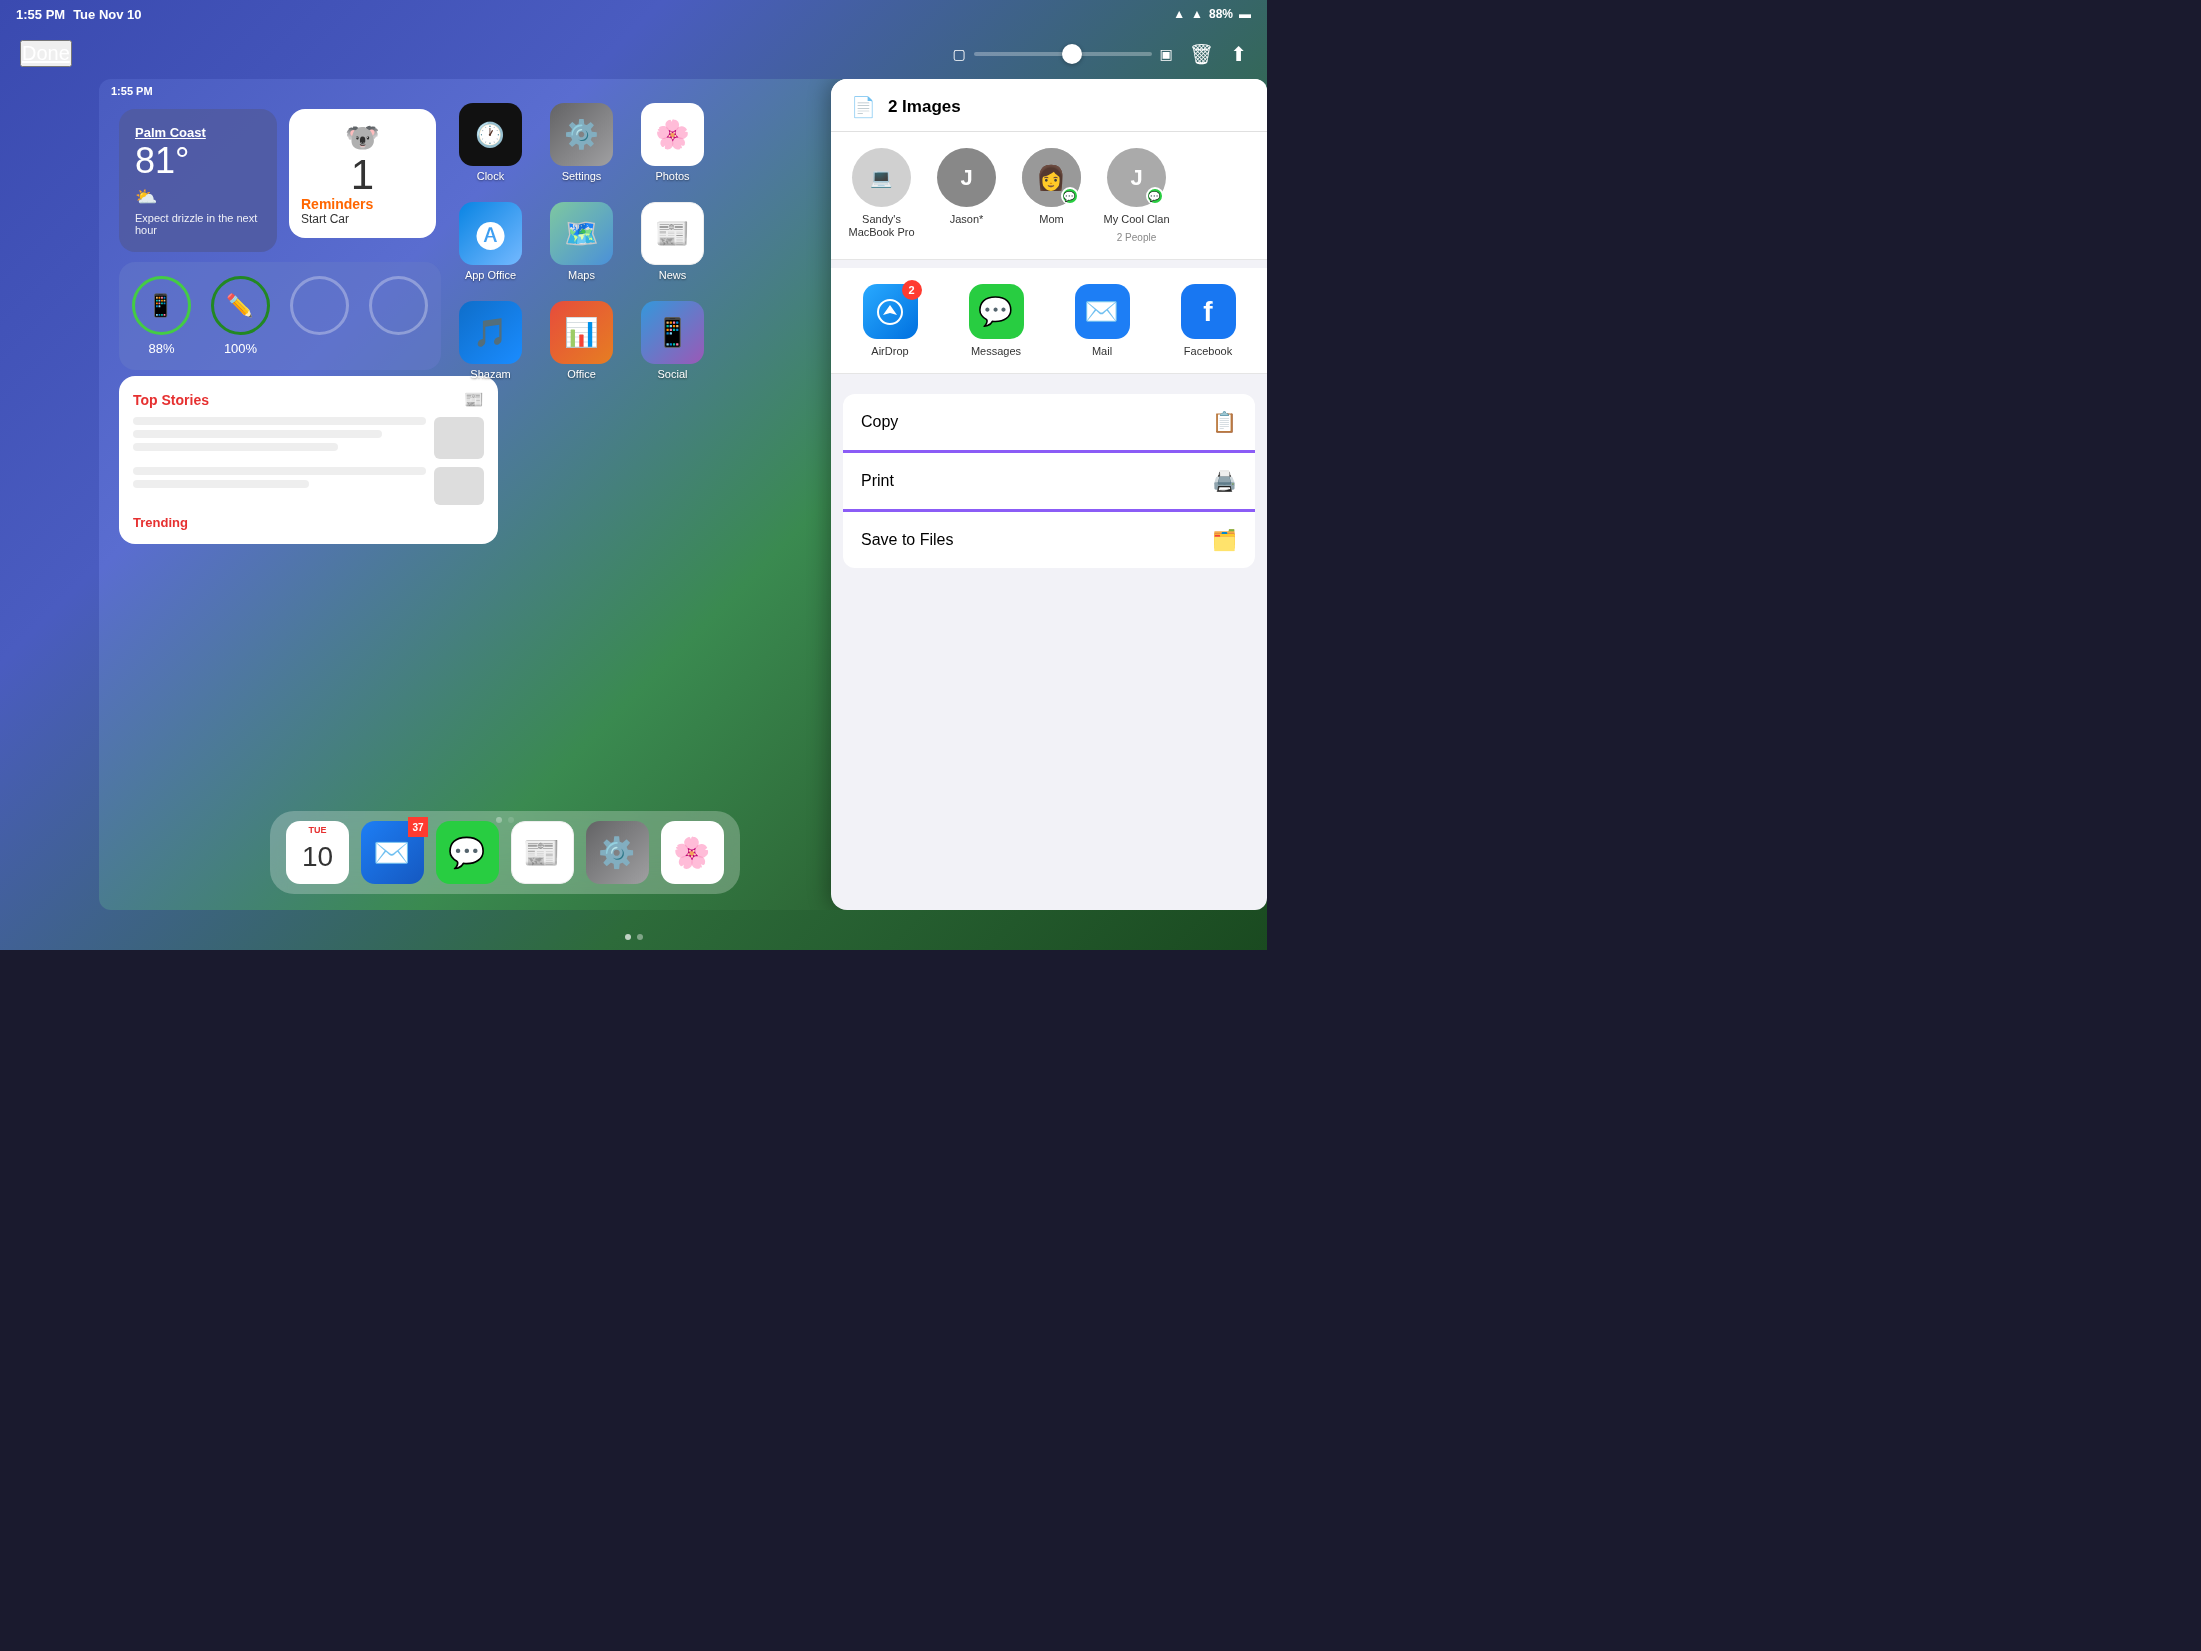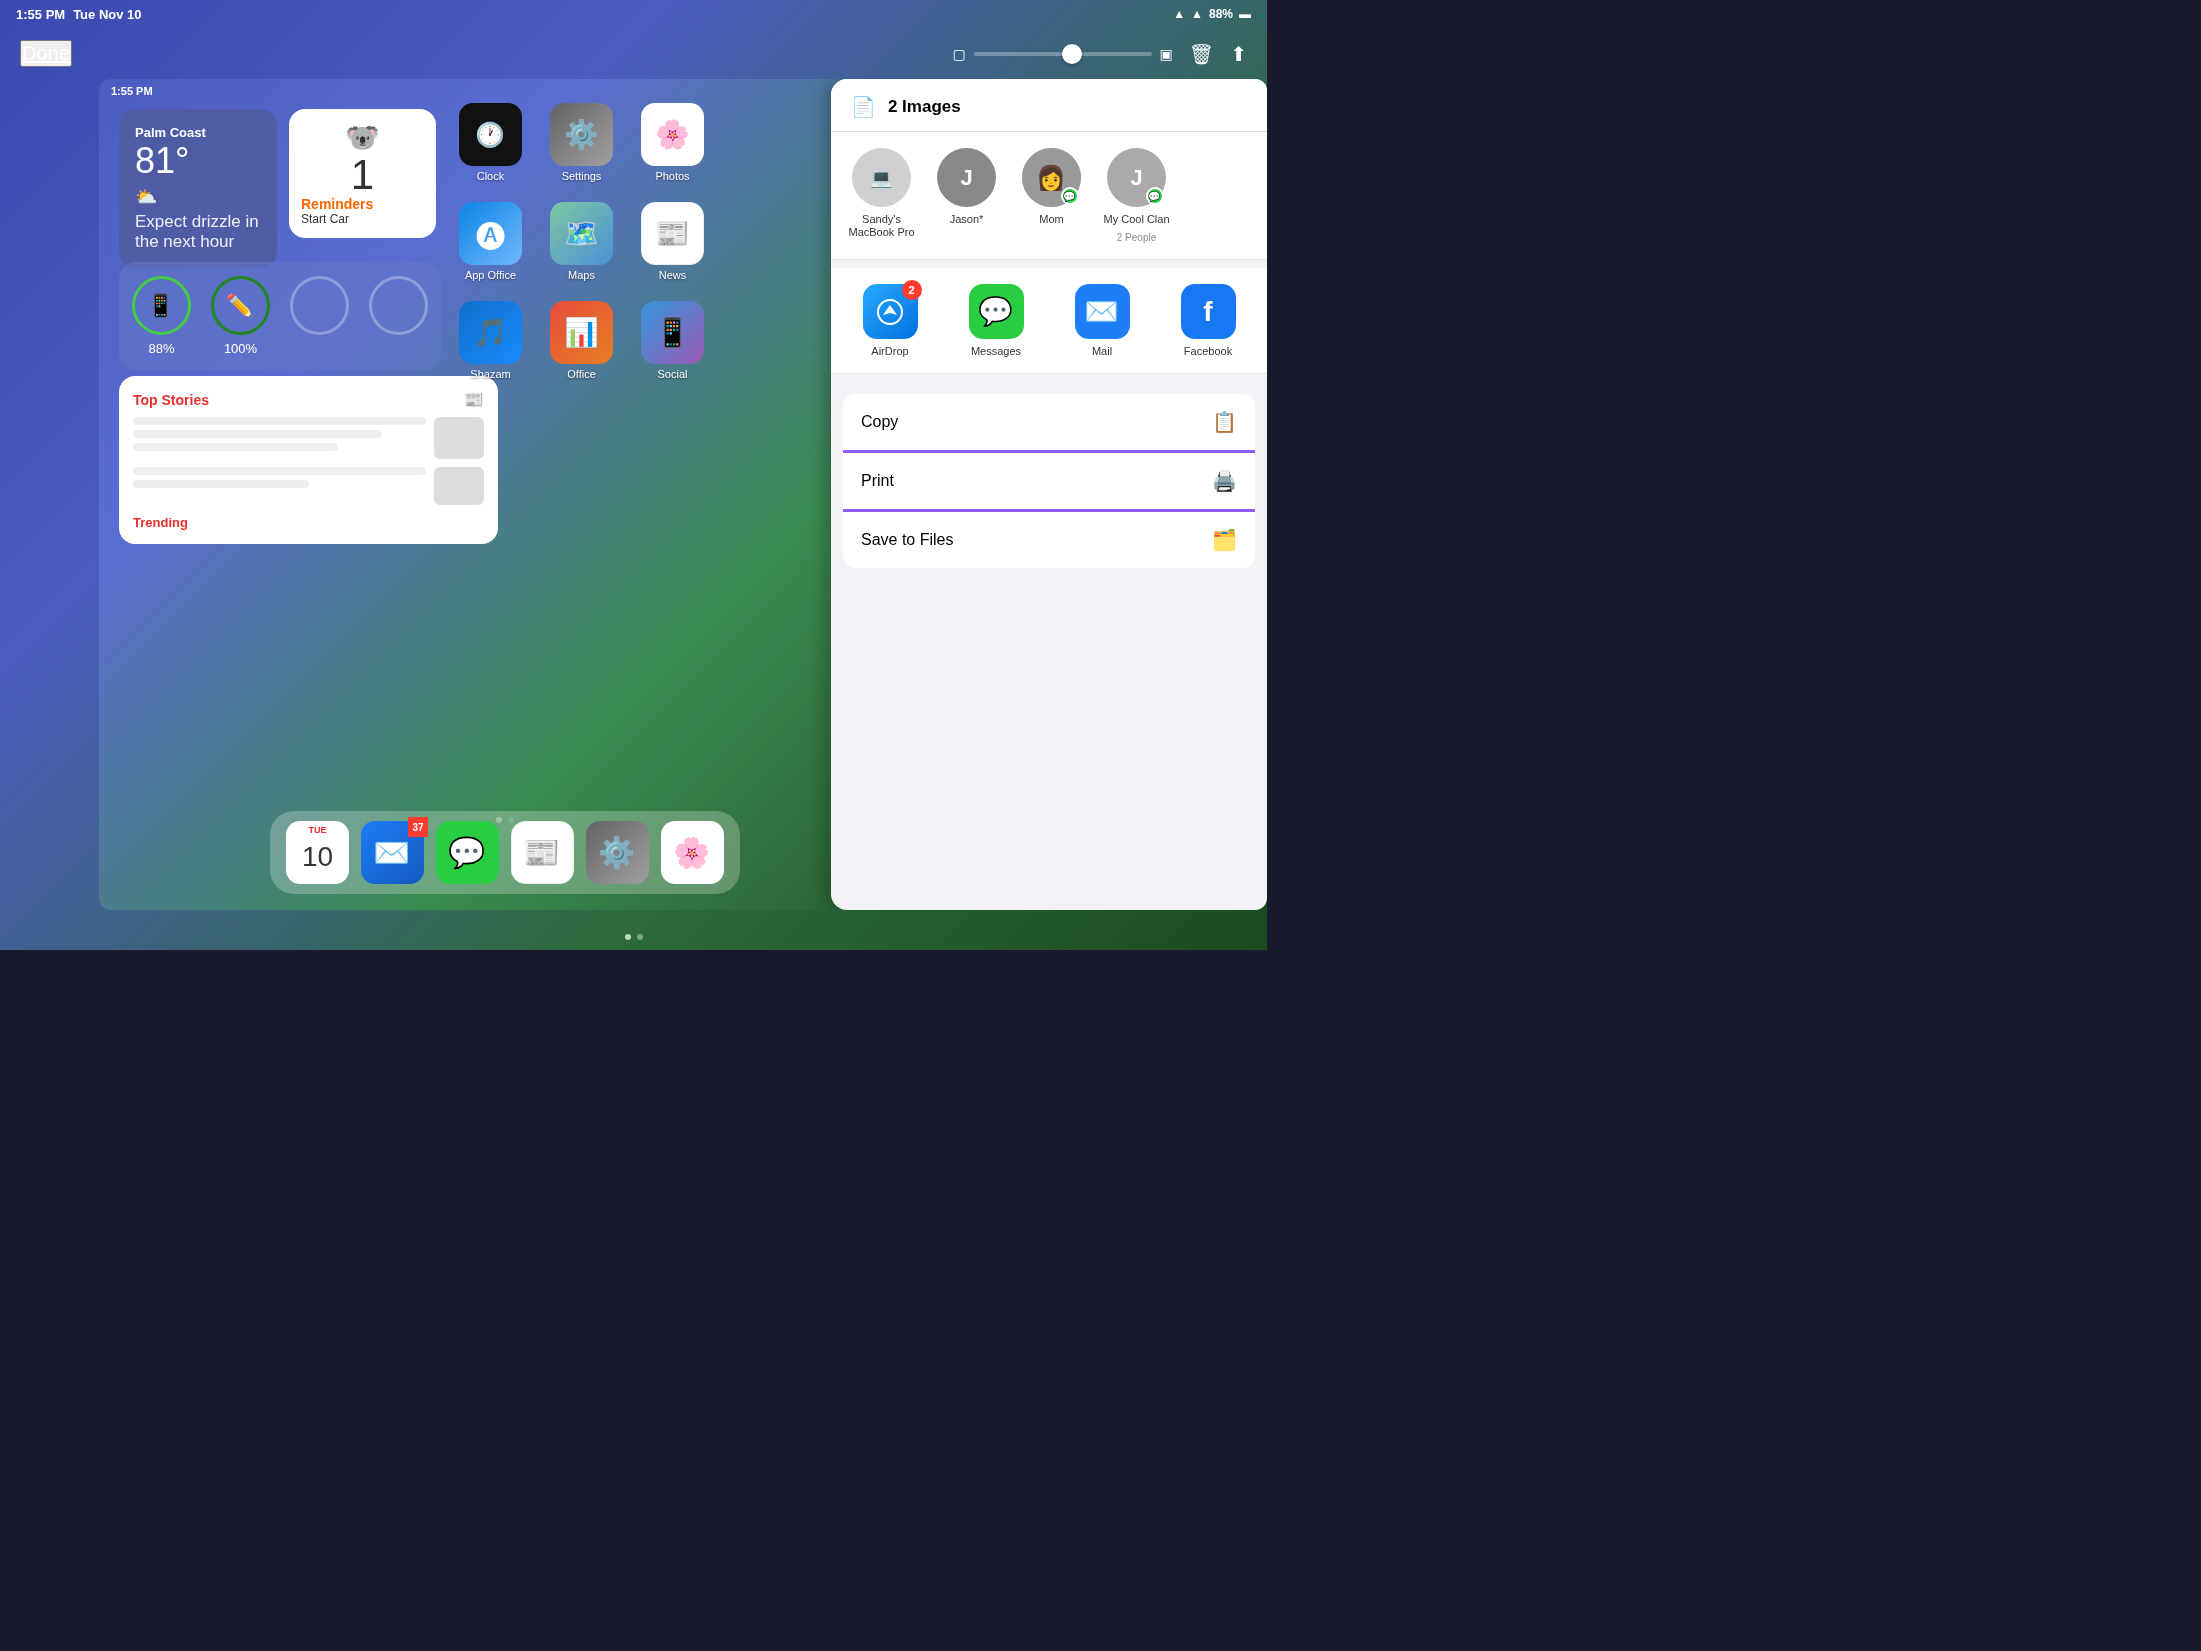--- a/index.html
+++ b/index.html
@@ -385,24 +385,24 @@
 
 <div class="ipad-screen">
   <div class="ipad-inner">
 
     <div class="inner-status">
       <span>1:55 PM</span>
       <span>Tue Nov 10</span>
     </div>
 
     <div class="weather-widget" style="position:absolute;top:30px;left:20px;">
-      <div style="font-size:13px;font-weight:600;">Palm Coast</div>
+      <div style="font-size:13px;font-weight:600;text-decoration:underline;">Palm Coast</div>
       <div style="font-size:36px;font-weight:300;">81°</div>
       <div style="font-size:18px;margin:4px 0;">⛅</div>
-      <div style="font-size:17px;color:rgba(255,255,255,0.9);">Expect drizzle in the next hour</div>
+      <div style="font-size:11px;color:rgba(255,255,255,0.9);">Expect drizzle in the next hour</div>
     </div>
 
     <div style="position:absolute;top:30px;left:190px;background:white;border-radius:16px;padding:12px;width:147px;">
       <div style="font-size:28px;text-align:center;">🐨</div>
       <div style="font-size:42px;font-weight:300;color:#333;text-align:center;line-height:1;">1</div>
       <div style="color:#ff6600;font-size:14px;font-weight:600;">Reminders</div>
       <div style="color:#333;font-size:12px;">Start Car</div>
     </div>
 
     <div style="position:absolute;top:183px;left:20px;background:rgba(100,120,200,0.55);border-radius:16px;padding:14px;width:322px;">

